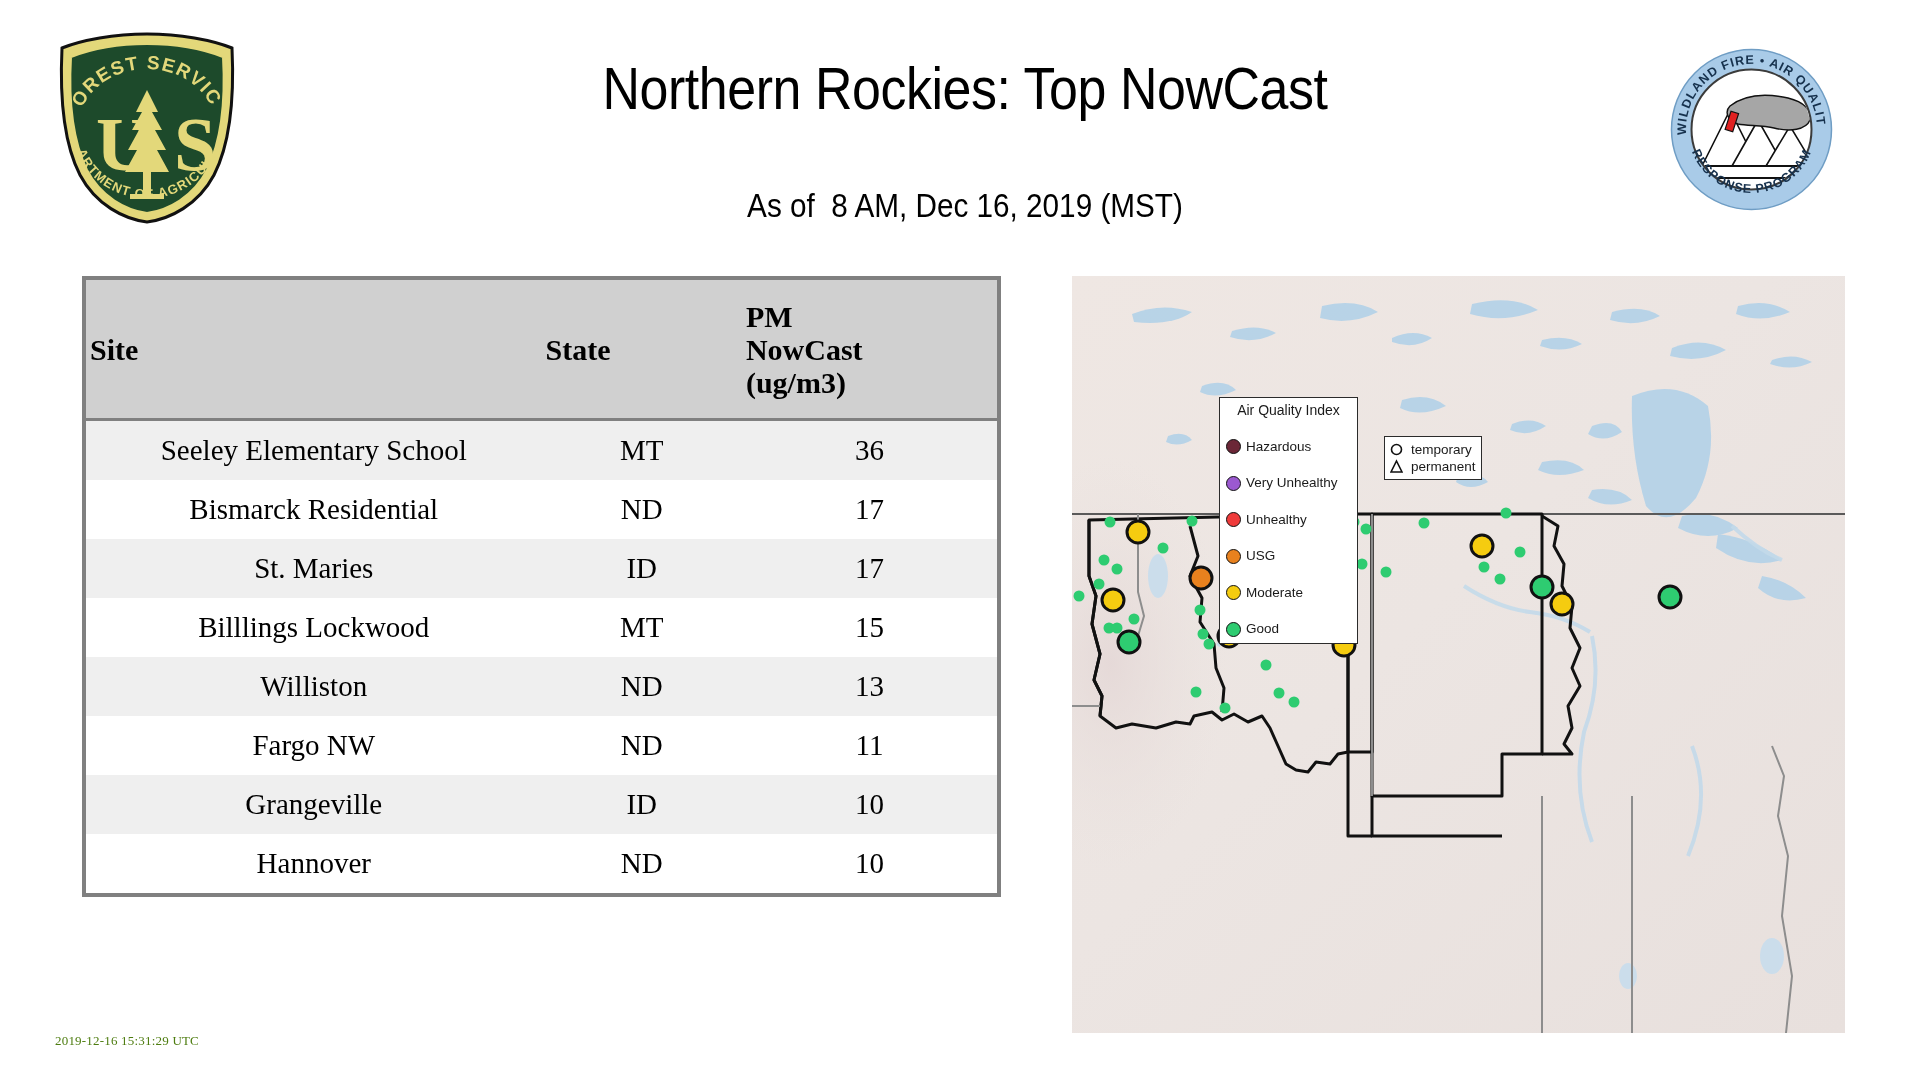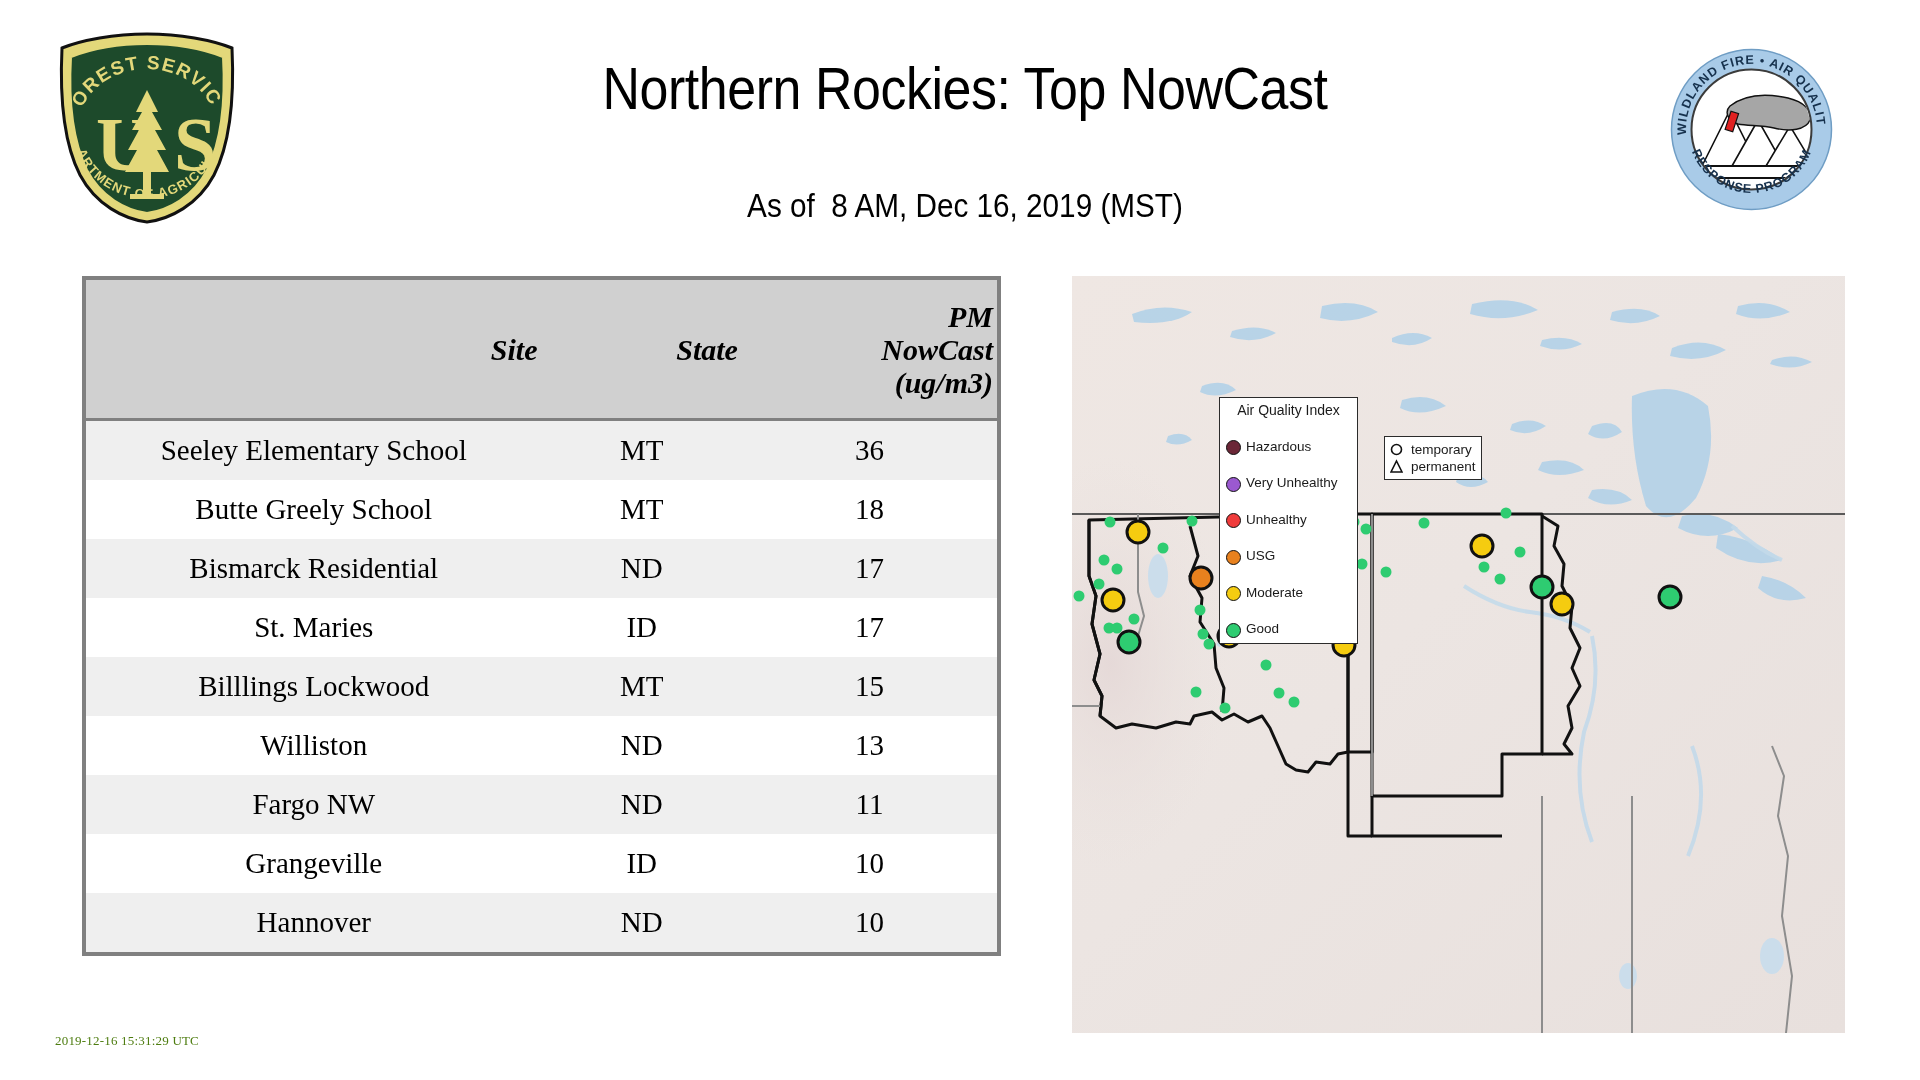--- a/index.html
+++ b/index.html
@@ -24,22 +24,22 @@
   }
   
   #data-table{
     position:absolute;left:82px;top:276px;width:911px;
     border:4px solid #808080;border-collapse:collapse;background:#fff;
     font-family:"Liberation Serif","DejaVu Serif",serif;
   }
   #data-table table{border-collapse:collapse;width:100%;table-layout:fixed;}
   #data-table thead th{
     background:#d0d0d0;color:#000;font-weight:bold;font-size:30px;
-    padding:10px 4px;text-align:right;vertical-align:middle;height:118px;
-    border-bottom:3px solid #808080;line-height:33px;font-style:italic;
+    padding:10px 4px;text-align:left;vertical-align:middle;height:118px;
+    border-bottom:3px solid #808080;line-height:33px;
   }
   #data-table tbody td{
     font-size:29px;text-align:center;padding:0;height:59px;color:#000;
     vertical-align:middle;font-weight:normal;margin-left:25px;
   }
   #data-table tbody tr:nth-child(odd) td{background:#efefef;}
   #data-table tbody tr:nth-child(even) td{background:#ffffff;}
   .col-site{width:50%;}
   .col-state{width:22%;}
   .col-val{width:28%;}
@@ -50,21 +50,21 @@
   }
   #map-svg{position:absolute;left:0;top:0;width:773px;height:757px;}
   
   #aqi-legend{
     position:absolute;left:147px;top:121px;width:125px;
     background:#ffffff;border:1.5px solid #2b2b2b;padding:4px 6px 5px 6px;
     font-size:13.5px;line-height:16.5px;color:#1a1a1a;
     font-family:"Liberation Sans",sans-serif;
   }
   #aqi-legend .lg-title{text-align:center;font-size:14px;margin-bottom:10px;}
-  #aqi-legend .lg-row{display:flex;align-items:flex-end;gap:5px;white-space:nowrap;margin-top:20px;}
+  #aqi-legend .lg-row{display:flex;align-items:center;gap:5px;white-space:nowrap;margin-top:20px;}
   #aqi-legend .swatch{
     width:13px;height:13px;border-radius:50%;border:1.6px solid #111;flex:none;
   }
   #type-legend{
     position:absolute;left:312px;top:160px;width:86px;
     background:#ffffff;border:1.5px solid #2b2b2b;padding:4px 5px;
     font-size:13.5px;line-height:17px;color:#1a1a1a;
     font-family:"Liberation Sans",sans-serif;
   }
   #type-legend .tl-row{display:flex;align-items:center;gap:8px;white-space:nowrap;}
@@ -149,25 +149,20 @@
           <span>NowCast</span><br>
           <span>(ug/m3)</span>
         </th>
       </tr>
     </thead>
     <tbody id="table-body">
         <tr>
           <td>Seeley Elementary School</td>
           <td>MT</td>
           <td>36</td>
-        </tr>
-        <tr>
-          <td>Butte Greely School</td>
-          <td>MT</td>
-          <td>18</td>
         </tr>
         <tr>
           <td>Bismarck Residential</td>
           <td>ND</td>
           <td>17</td>
         </tr>
         <tr>
           <td>St. Maries</td>
           <td>ID</td>
           <td>17</td>

